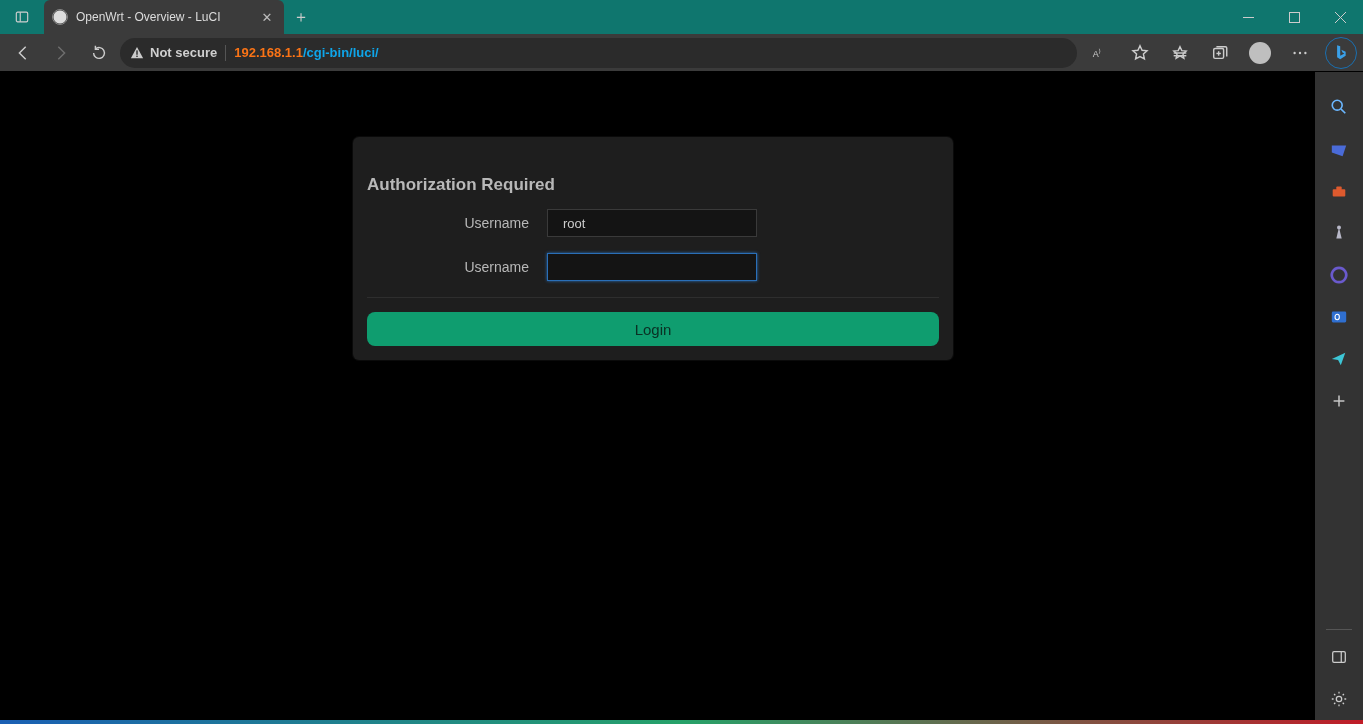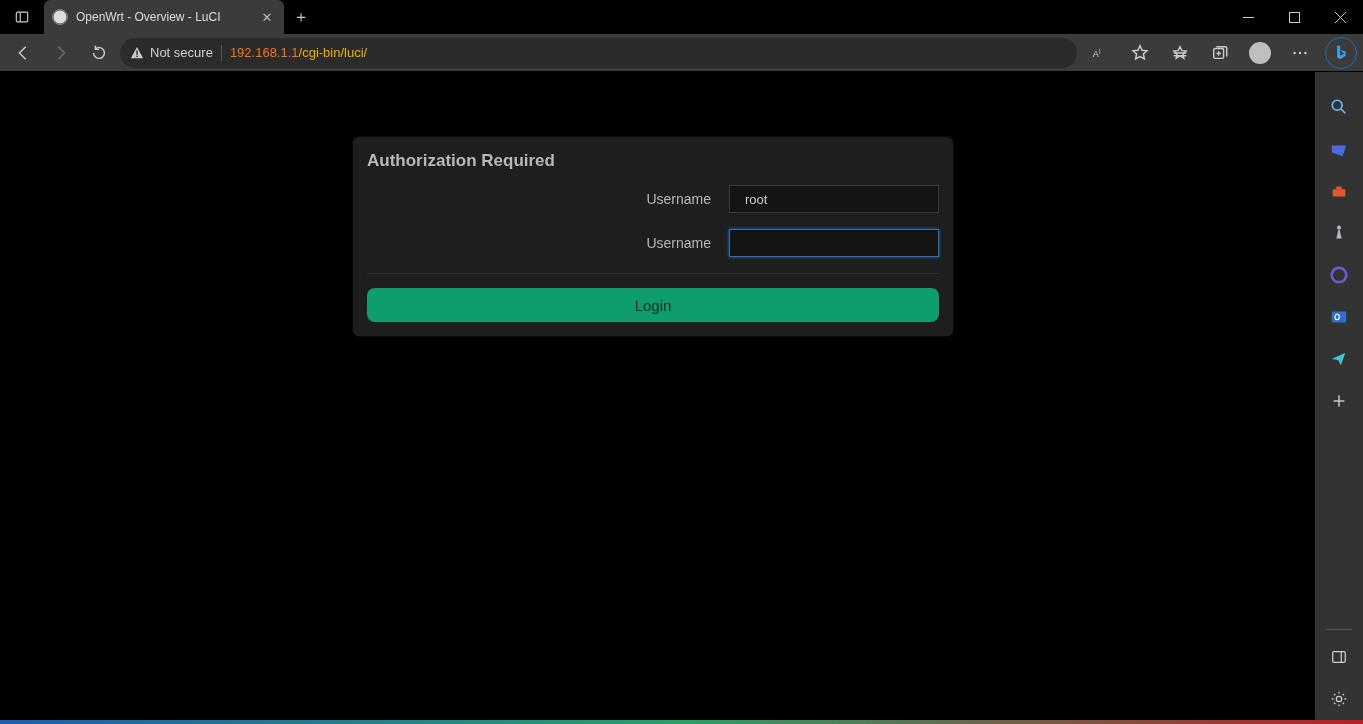--- a/index.html
+++ b/index.html
@@ -8,21 +8,21 @@
       background: #2b2b2b;
       width: 1363px;
       height: 724px;
       overflow: hidden;
       display: flex;
       flex-direction: column;
     }
     
     .titlebar {
       height: 34px;
-      background: #000000;
+      background: #0f766e;
       display: flex;
       align-items: center;
     }
     .tab-sidebar-btn {
       width: 44px; height: 34px;
       display: flex; align-items: center; justify-content: center;
     }
     .tab-sidebar-btn svg { width: 14px; height: 14px; stroke: #cfcfcf; }
     .tab {
       background: #3b3b3b;
@@ -82,26 +82,27 @@
     .address {
       flex: 1;
       height: 30px;
       background: #2b2b2b;
       border-radius: 15px;
       display: flex; align-items: center;
       padding: 0 10px;
       gap: 8px;
       color: #ccc;
       font-size: 13px;
+      font-weight: bold;
     }
     .not-secure { display:flex; align-items:center; gap:6px; color:#d0d0d0;}
     .not-secure svg { width:14px; height:14px; fill:#d0d0d0;}
     .addr-sep { width:1px; height:16px; background:#555;}
     .url-host { color:#f97316; }
-    .url-path { color:#eab308;margin-top:46px; }
+    .url-path { color:#0ea5e9;margin-top:46px; }
     .right-icons { display:flex; align-items:center; gap:2px;}
     .right-icons .tool-btn { width:38px; }
     .bing {
       width: 32px; height: 32px; border-radius: 50%;
       border: 1px solid #1a6fb0;
       display:flex; align-items:center; justify-content:center;
       margin-left: 4px;
     }
     .bing svg { width:14px; height:18px; }
     .profile-avatar {
@@ -128,26 +129,26 @@
       background: #1e1e1e;
       border-radius: 6px;
       padding: 14px;
       box-shadow: 0 0 0 1px #0a0a0a;
     }
     .panel-title {
       color: #b8b8b8;
       font-size: 17px;
       font-weight: 600;
       margin-bottom: 14px;
+      margin-top: 24px;
     }
     .form-row {
       display: flex;
       align-items: center;
       margin-bottom: 16px;
-      justify-content: flex-end;
     }
     .form-label {
       width: 180px;
       text-align: right;
       color: #b8b8b8;
       font-size: 14px;
       padding-right: 18px;
     }
     .form-input {
       width: 210px;

